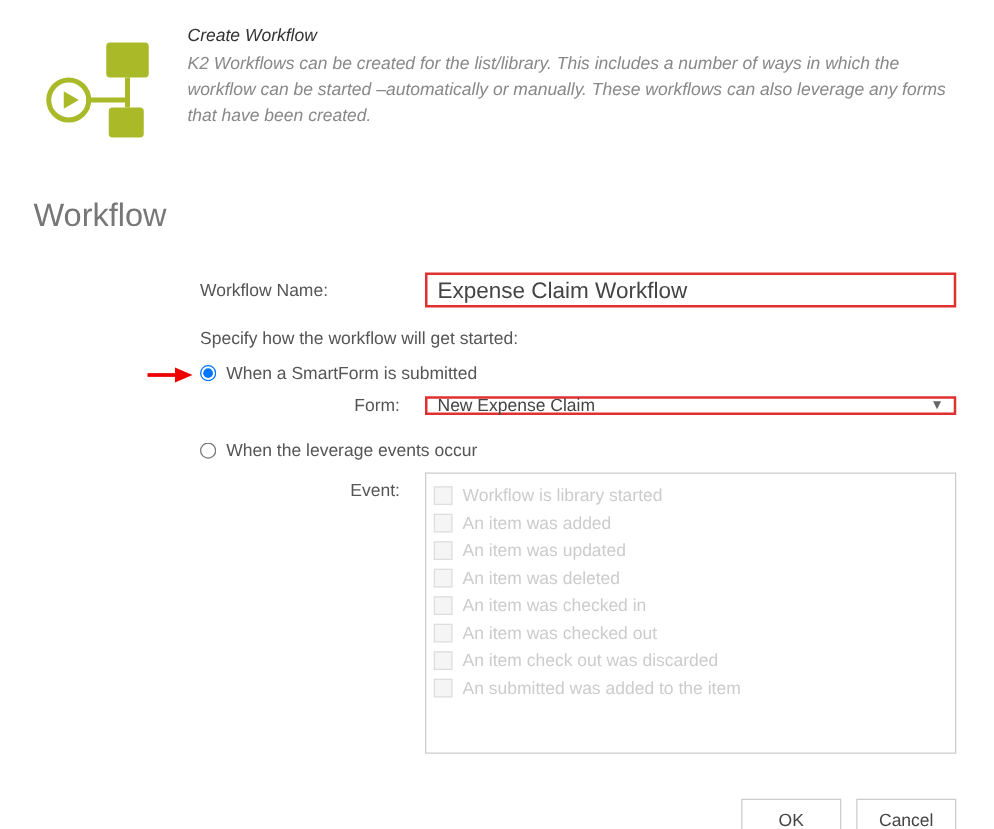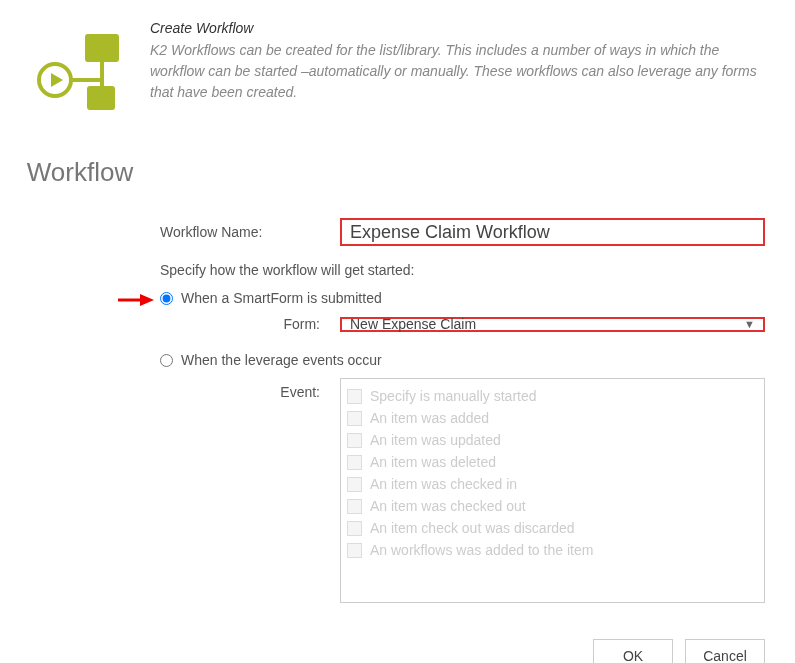--- a/index.html
+++ b/index.html
@@ -200,21 +200,21 @@
   <div class="radio-row">
     <input type="radio" name="start" style="">
     <span class="radio-label">When the leverage events occur</span>
   </div>
 
   <div class="row" style="align-items:flex-start;">
     <div class="label-right" style="padding-top:6px;">Event:</div>
     <div class="event-listbox" id="event-list">
         <div class="event-item">
           <span class="checkbox-fake"></span>
-          <span>Specify is manually started</span>
+          <span>Workflow is library started</span>
         </div>
         <div class="event-item">
           <span class="checkbox-fake"></span>
           <span>An item was added</span>
         </div>
         <div class="event-item">
           <span class="checkbox-fake"></span>
           <span>An item was updated</span>
         </div>
         <div class="event-item">
@@ -228,21 +228,21 @@
         <div class="event-item">
           <span class="checkbox-fake"></span>
           <span>An item was checked out</span>
         </div>
         <div class="event-item">
           <span class="checkbox-fake"></span>
           <span>An item check out was discarded</span>
         </div>
         <div class="event-item">
           <span class="checkbox-fake"></span>
-          <span>An workflows was added to the item</span>
+          <span>An submitted was added to the item</span>
         </div>
       </div>
   </div>
 
 </div>
 
 <div class="footer">
   <button class="btn">OK</button>
   <button class="btn">Cancel</button>
 </div>

